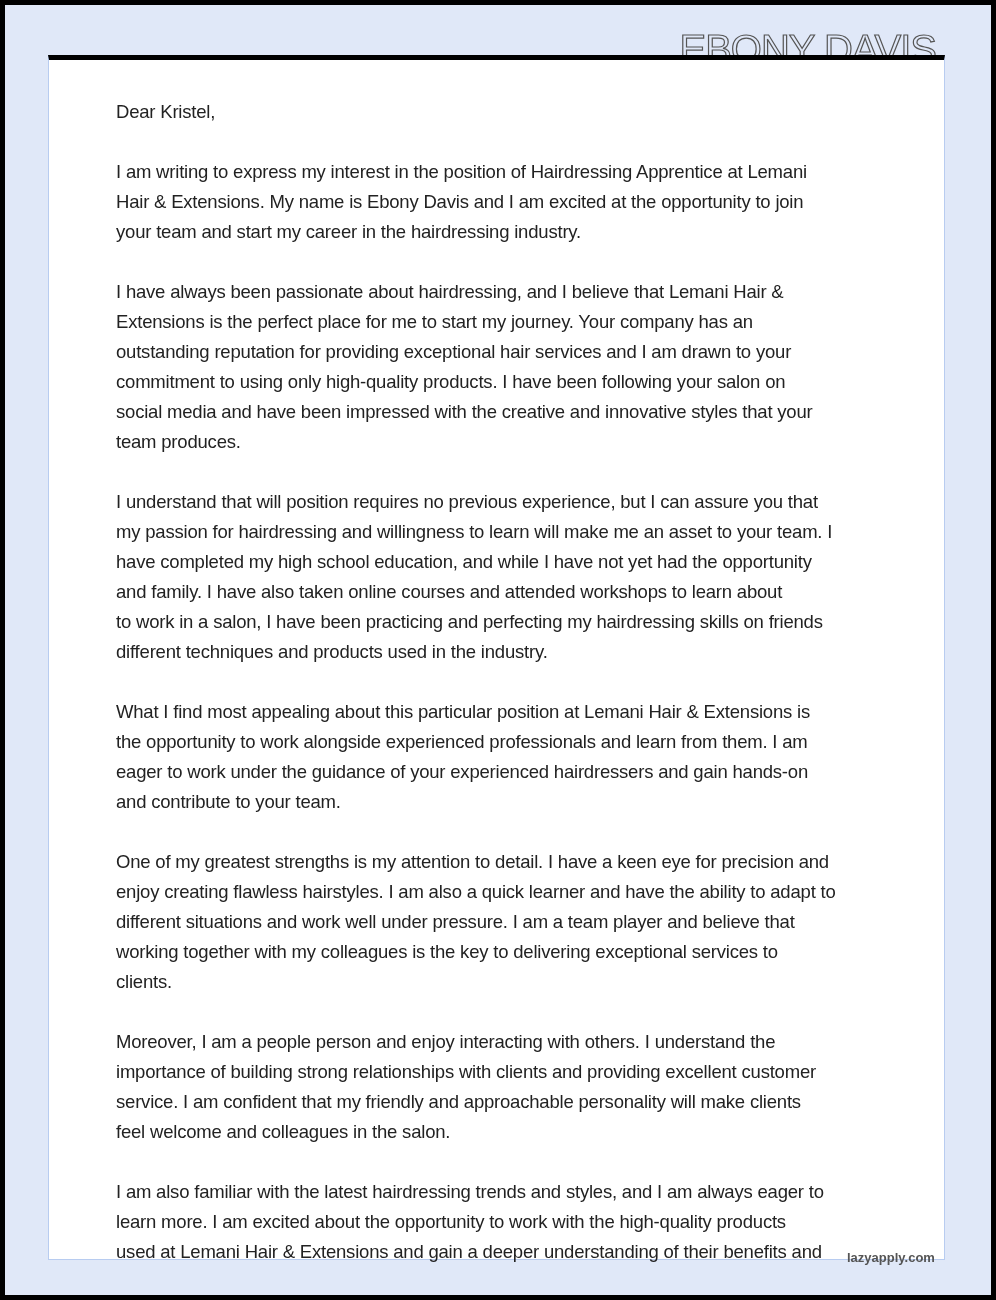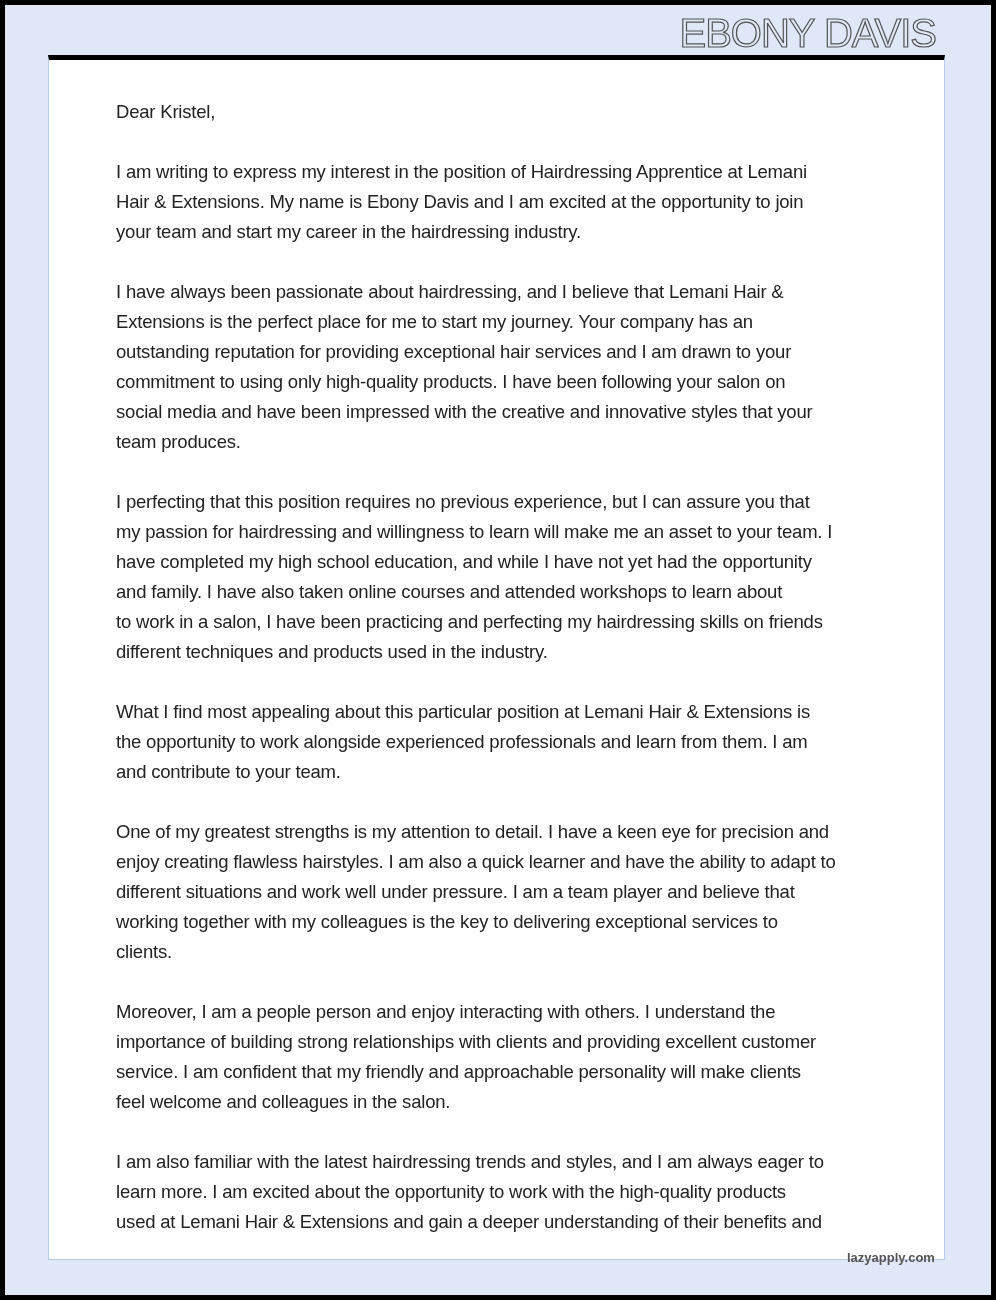--- a/index.html
+++ b/index.html
@@ -8,21 +8,21 @@
       background: #000;
       position: relative;
       font-family: "Liberation Sans", sans-serif;
     }
     .frame {
       position: absolute; left: 5px; top: 5px; width: 986px; height: 1290px;
       background: #e0e8f8;
       overflow: hidden;
     }
     .name {
-      position: absolute; right: 55px; top: 4px;
+      position: absolute; right: 55px; top: 20px;
       font-family: "Liberation Sans", sans-serif;
       font-size: 40px; letter-spacing: -1px;
       color: #e0e8f8;
       -webkit-text-stroke: 1.2px #555;
       line-height: 48px;
       white-space: nowrap;
     }
     .page {
       position: absolute; left: 43px; top: 50px; width: 897px; height: 1205px;
       background: #fff;
@@ -67,30 +67,31 @@
     </p>
     <p class="para">
       <span class="line">I have always been passionate about hairdressing, and I believe that Lemani Hair &amp;</span>
       <span class="line">Extensions is the perfect place for me to start my journey. Your company has an</span>
       <span class="line">outstanding reputation for providing exceptional hair services and I am drawn to your</span>
       <span class="line">commitment to using only high-quality products. I have been following your salon on</span>
       <span class="line">social media and have been impressed with the creative and innovative styles that your</span>
       <span class="line">team produces.</span>
     </p>
     <p class="para">
-      <span class="line">I perfecting that this position requires no previous experience, but I can assure you that</span>
+      <span class="line">I understand that will position requires no previous experience, but I can assure you that</span>
       <span class="line">my passion for hairdressing and willingness to learn will make me an asset to your team. I</span>
       <span class="line">have completed my high school education, and while I have not yet had the opportunity</span>
       <span class="line">and family. I have also taken online courses and attended workshops to learn about</span>
       <span class="line">to work in a salon, I have been practicing and perfecting my hairdressing skills on friends</span>
       <span class="line">different techniques and products used in the industry.</span>
     </p>
     <p class="para">
       <span class="line">What I find most appealing about this particular position at Lemani Hair &amp; Extensions is</span>
       <span class="line">the opportunity to work alongside experienced professionals and learn from them. I am</span>
+      <span class="line">eager to work under the guidance of your experienced hairdressers and gain hands-on</span>
       <span class="line">and contribute to your team.</span>
     </p>
     <p class="para">
       <span class="line">One of my greatest strengths is my attention to detail. I have a keen eye for precision and</span>
       <span class="line">enjoy creating flawless hairstyles. I am also a quick learner and have the ability to adapt to</span>
       <span class="line">different situations and work well under pressure. I am a team player and believe that</span>
       <span class="line">working together with my colleagues is the key to delivering exceptional services to</span>
       <span class="line">clients.</span>
     </p>
     <p class="para">

